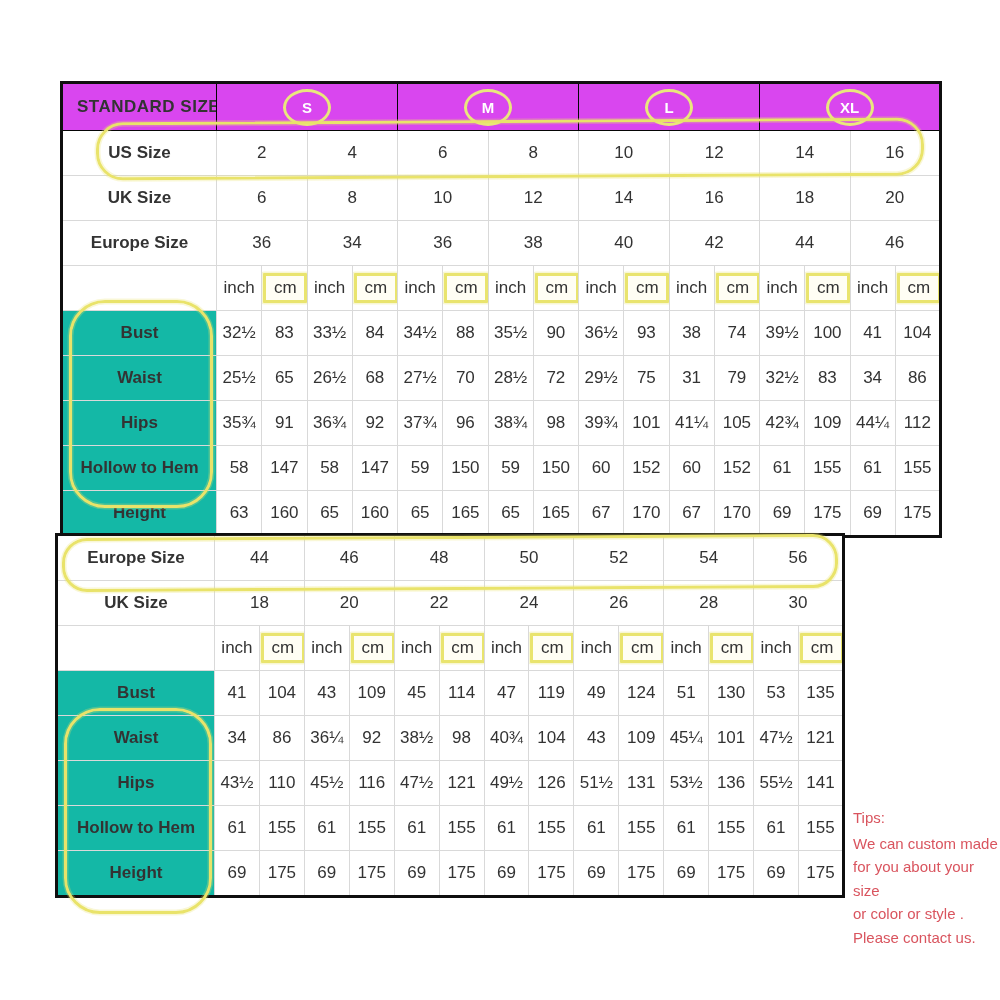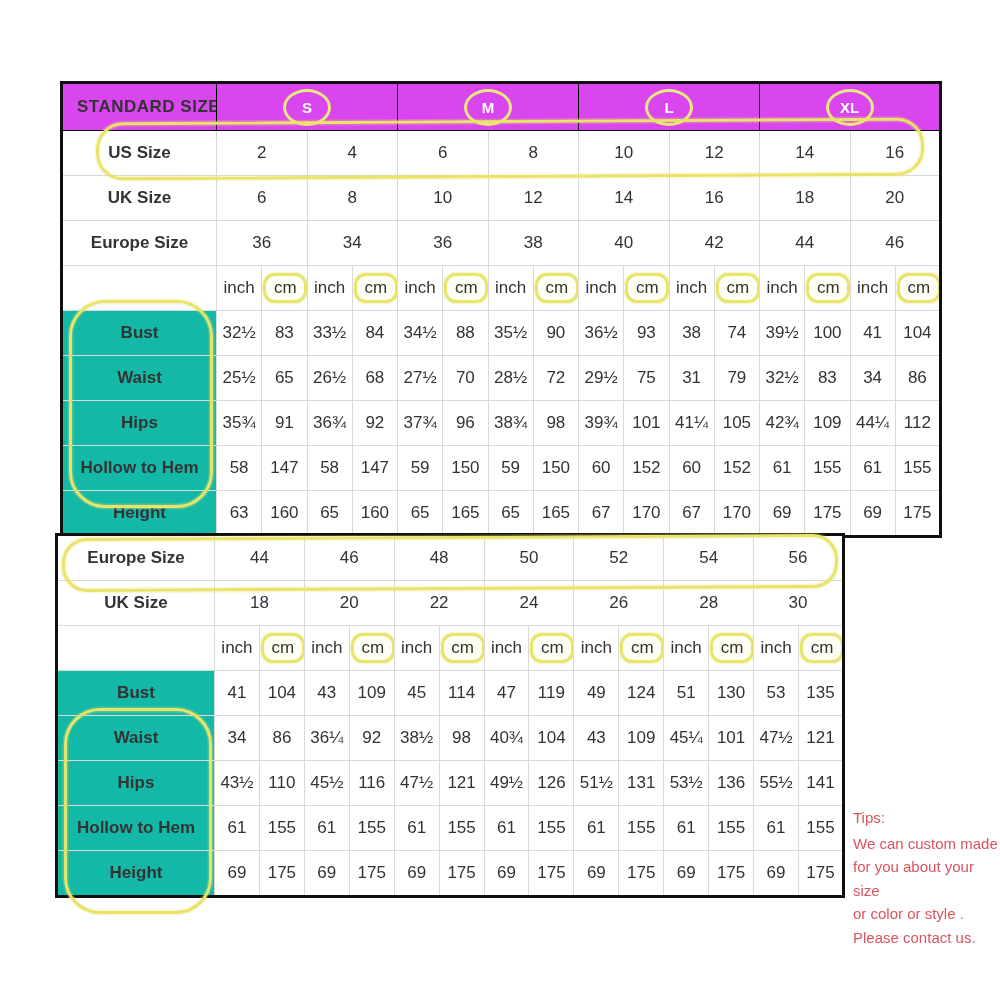--- a/index.html
+++ b/index.html
@@ -22,21 +22,21 @@
   td.hdr-label{color:#fff;font-weight:bold;font-size:16px;letter-spacing:.5px;
                text-align:left !important;padding-left:14px;}
   .ring{display:inline-flex;align-items:center;justify-content:center;
         width:42px;height:31px;border:3px solid #e9e77d;border-radius:50%;
         color:#fff;font-weight:bold;font-size:15px;}
 
   td.row-label{font-weight:bold;font-size:15.5px;color:#222;}
   td.row-label.gray{background:#14b8a6;}
   td.unit{font-size:15px;color:#3a3a3a;}
   .cm-chip{display:inline-block;min-width:26px;padding:2px 6px;border:3px solid #e9e46e;
-           border-radius:12px;background:#fffef4;
+           border-radius:1px;background:#fffef4;
            box-shadow:0 0 0 1.5px rgba(233,228,110,.30);}
 
   .hl{position:absolute;border:3px solid #e9e36a;pointer-events:none;
       box-shadow:0 0 0 1.5px rgba(233,227,106,.28), inset 0 0 0 1.5px rgba(233,227,106,.28);}
   #hl-us-row{left:36px;top:39px;width:822px;height:52px;border-radius:27px;transform:rotate(-0.35deg);}
   #hl-std-labels{left:9px;top:219px;width:138px;height:202px;border-radius:36px;}
   #hl-plus-row{left:7px;top:3px;width:770px;height:48px;border-radius:25px;transform:rotate(-0.3deg);}
   #hl-plus-labels{left:9px;top:175px;width:142px;height:200px;border-radius:36px;}
 
   .tips{position:absolute;left:853px;top:806px;width:150px;color:#d9545e;

